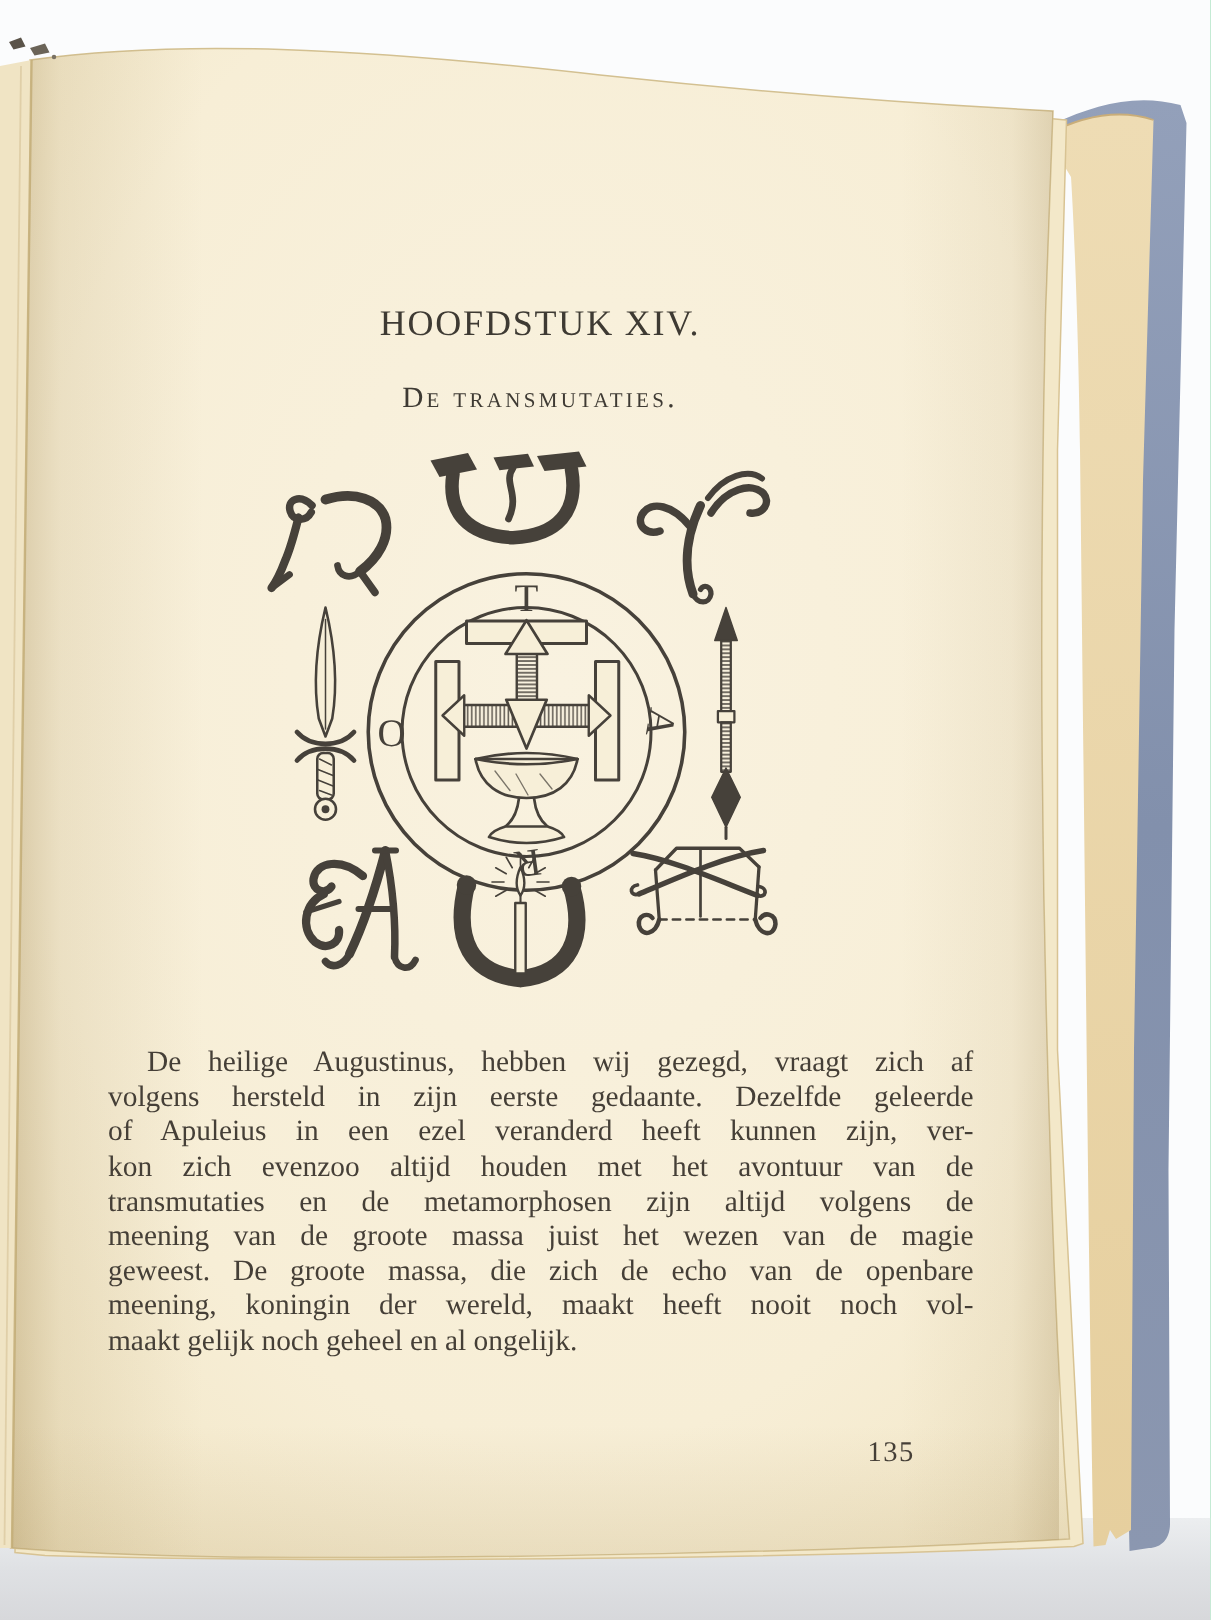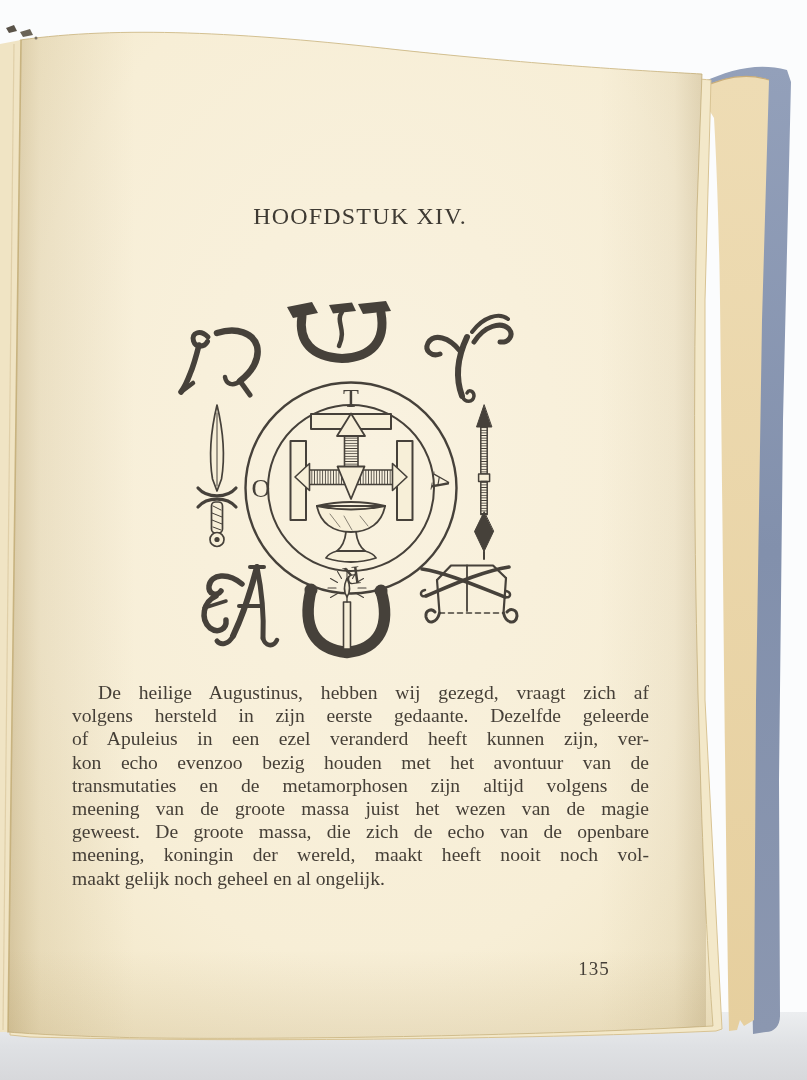--- a/index.html
+++ b/index.html
@@ -18,21 +18,21 @@
     position:absolute;left:72px;top:255px;width:576px;
     text-align:center;font-size:19.5px;font-variant:small-caps;
     letter-spacing:2.2px;color:#3e3a33;
   }
   .emblem{position:absolute;left:175px;top:295px;}
   .para{
     position:absolute;left:72px;top:681px;width:577px;
     font-size:19.6px;line-height:23.2px;color:#453f37;
   }
   .pline{height:23.2px;overflow:hidden;text-align:justify;text-align-last:justify;}
-  .pline.first{text-indent:26px;}
+  .pline.first{text-indent:26px;margin-top:16px;}
   .pline.last{text-align-last:left;}
   .folio{
     position:absolute;left:544px;top:928px;width:100px;
     text-align:center;font-size:19px;letter-spacing:1px;color:#453f37;margin-top:30px;
   }
 </style>
 </head>
 <body>
 
 <div class="scene">
@@ -115,20 +115,21 @@
       <path d="M6,28 L14,25 L17,31 L9,33 Z"></path>
       <path d="M20,32 L30,29 L33,35 L23,37 Z" fill="#6b6458"></path>
       <circle cx="36" cy="38" r="1.5" fill="#7a7264"></circle>
     </g>
   </svg>
 
   <div class="page-text">
 
     <div class="chapter">HOOFDSTUK XIV.</div>
 
+    <div class="section">De transmutaties.</div>
 
     <svg class="emblem" width="360" height="370" viewBox="175 295 360 370" fill="none" stroke="#46413a" stroke-linecap="round" stroke-linejoin="round">
       <defs>
         <pattern id="hatchH" width="13.5" height="2.6" patternUnits="userSpaceOnUse">
           <line x1="0" y1="1.3" x2="13.5" y2="1.3" stroke="#46413a" stroke-width="0.9"></line>
         </pattern>
         <pattern id="hatchV" width="2.7" height="14.5" patternUnits="userSpaceOnUse">
           <line x1="1.35" y1="0" x2="1.35" y2="14.5" stroke="#46413a" stroke-width="0.9"></line>
         </pattern>
       </defs>
@@ -254,21 +255,21 @@
         <path d="M505,597 C511,599 512,592 506,591" stroke-width="2.5"></path>
         <path d="M509,567 C483,571 452,585 426,596" stroke-width="3.6"></path>
         <path d="M426,596 C420,598 419,591 425,590" stroke-width="2.5"></path>
       </g>
     </svg>
 
     <div class="para">
       <div class="pline first">De heilige Augustinus, hebben wij gezegd, vraagt zich af</div>
       <div class="pline">volgens hersteld in zijn eerste gedaante. Dezelfde geleerde</div>
       <div class="pline">of Apuleius in een ezel veranderd heeft kunnen zijn, ver-</div>
-      <div class="pline">kon echo evenzoo bezig houden met het avontuur van de</div>
+      <div class="pline">kon zich evenzoo altijd houden met het avontuur van de</div>
       <div class="pline">transmutaties en de metamorphosen zijn altijd volgens de</div>
       <div class="pline">meening van de groote massa juist het wezen van de magie</div>
       <div class="pline">geweest. De groote massa, die zich de echo van de openbare</div>
       <div class="pline">meening, koningin der wereld, maakt heeft nooit noch vol-</div>
       <div class="pline last">maakt gelijk noch geheel en al ongelijk.</div>
     </div>
 
     <div class="folio">135</div>
   </div>
 </div>

